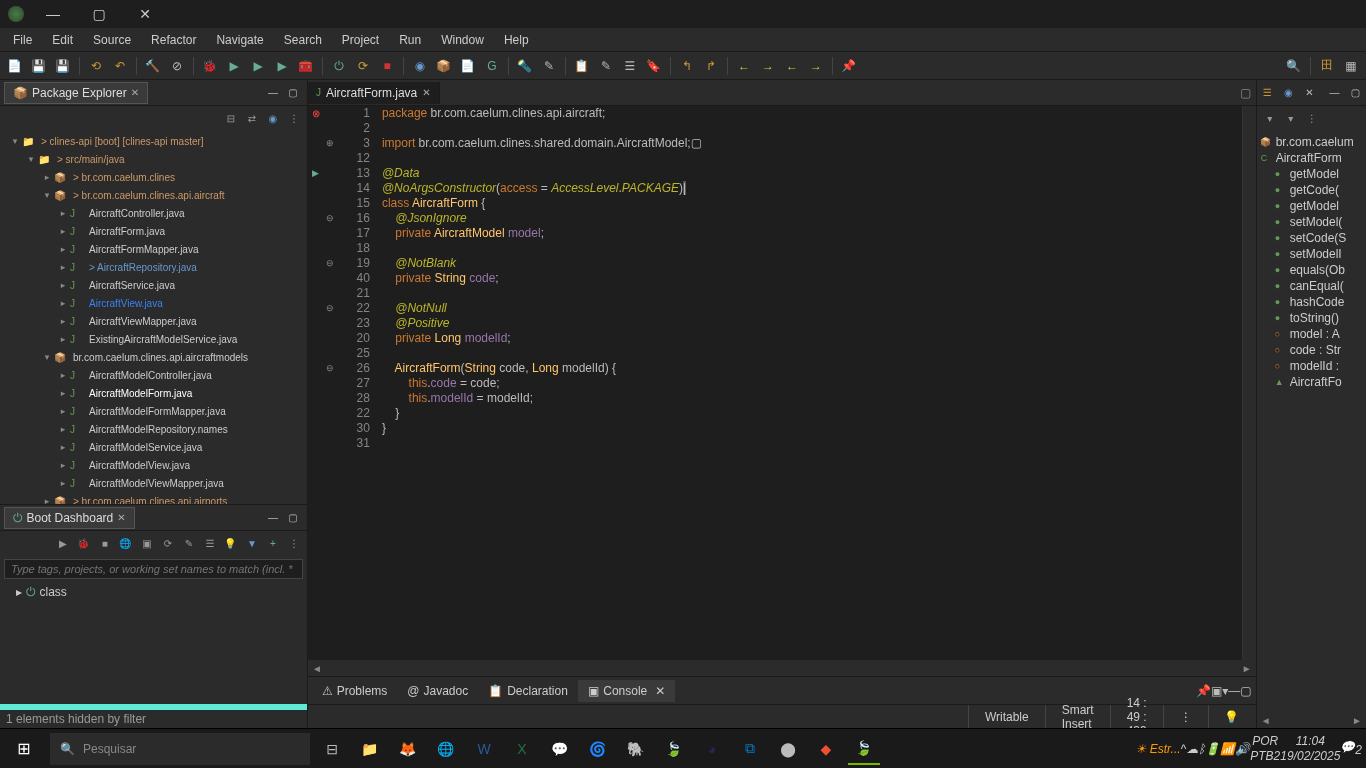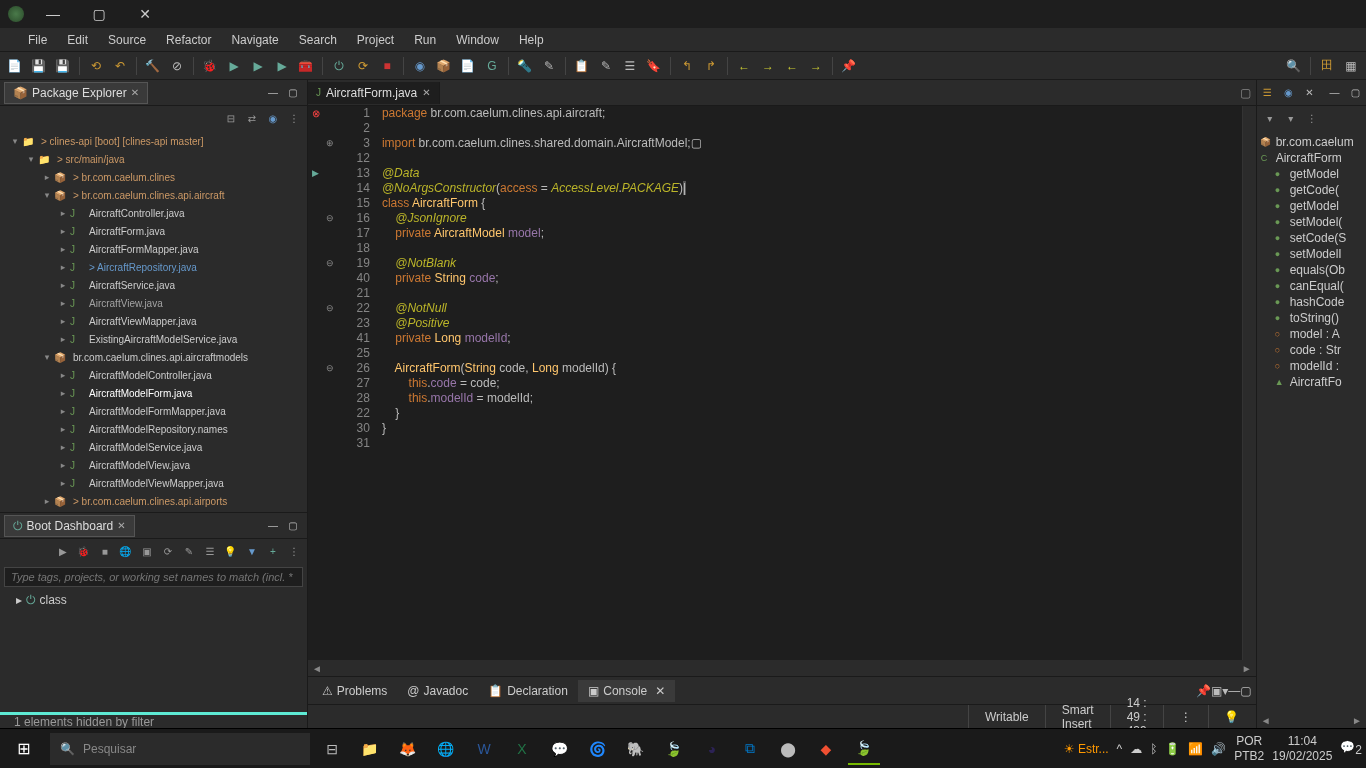--- a/index.html
+++ b/index.html
@@ -1,21 +1,21 @@
 <!DOCTYPE html>
 <html><head>
 <meta charset="utf-8">
 <style>
 * { margin: 0; padding: 0; box-sizing: border-box; font-family: "Segoe UI", Tahoma, sans-serif; font-size: 12px; }
 body { background: #2b2b2b; color: #bbbbbb; width: 1366px; height: 768px; overflow: hidden; display: flex; flex-direction: column; }
 .titlebar { background: #1e1e1e; height: 28px; display: flex; align-items: center; padding: 0 8px; color: #ccc; }
 .titlebar .icon { width: 16px; height: 16px; background: radial-gradient(circle, #4a7a4a, #2a4a2a); border-radius: 50%; margin-right: 6px; }
 .titlebar .title { flex: 1; font-size: 12px; }
 .titlebar .winbtn { width: 46px; height: 28px; display: flex; align-items: center; justify-content: center; cursor: pointer; font-size: 14px; color: #ccc; }
-.menubar { background: #2b2b2b; height: 24px; display: flex; align-items: center; padding: 0 18px; color: #ccc; border-bottom: 1px solid #1a1a1a; }
+.menubar { background: #2b2b2b; height: 24px; display: flex; align-items: center; padding: 0 3px; color: #ccc; border-bottom: 1px solid #1a1a1a; }
 .menubar span { padding: 3px 10px; cursor: pointer; }
 .toolbar { background: #2b2b2b; height: 28px; display: flex; align-items: center; padding: 0 4px; gap: 2px; border-bottom: 1px solid #1a1a1a; }
 .toolbar .tbtn { width: 22px; height: 22px; display: flex; align-items: center; justify-content: center; cursor: pointer; font-size: 12px; border-radius: 2px; }
 .toolbar .sep { width: 1px; height: 18px; background: #444; margin: 0 3px; }
 .main { flex: 1; display: flex; overflow: hidden; }
 .leftcol { width: 335px; display: flex; flex-direction: column; border-right: 1px solid #1a1a1a; background: #2b2b2b; }
 .panel-header { background: #2b2b2b; height: 26px; display: flex; align-items: center; padding: 0 4px; border-bottom: 1px solid #1a1a1a; }
 .panel-header .ptab { background: #3a3a3a; padding: 3px 8px; display: flex; align-items: center; gap: 4px; color: #ddd; border: 1px solid #555; }
 .panel-header .ptab .close { cursor: pointer; color: #aaa; font-size: 10px; }
 .panel-header .spacer { flex: 1; }
@@ -60,23 +60,23 @@
 .statusbar { height: 24px; background: #2b2b2b; display: flex; align-items: center; border-top: 1px solid #1a1a1a; color: #ccc; font-size: 11px; }
 .statusbar .cell { padding: 0 16px; border-left: 1px solid #444; height: 100%; display: flex; align-items: center; }
 .rightcol { width: 120px; background: #2b2b2b; border-left: 1px solid #1a1a1a; display: flex; flex-direction: column; overflow: hidden; }
 .outline { flex: 1; overflow: hidden; padding: 4px 0; }
 .outline .onode { display: flex; align-items: center; height: 16px; padding-left: 4px; color: #ccc; white-space: nowrap; font-size: 11px; gap: 3px; }
 .outline .oicon { width: 12px; font-size: 9px; }
 .taskbar { height: 40px; background: #1a1a1a; display: flex; align-items: center; padding: 0 4px; gap: 6px; border-top: 1px solid #000; }
 .taskbar .start { width: 40px; height: 32px; display: flex; align-items: center; justify-content: center; font-size: 16px; color: #fff; }
 .taskbar .search { flex: 0 0 260px; height: 32px; background: #2b2b2b; display: flex; align-items: center; padding: 0 10px; color: #888; gap: 8px; }
 .taskbar .tapp { width: 32px; height: 32px; display: flex; align-items: center; justify-content: center; font-size: 14px; cursor: pointer; }
-.taskbar .tray { margin-left: auto; display: flex; align-items: center; gap: 8px; color: #ccc; font-size: 10px; }
+.taskbar .tray { margin-left: auto; display: flex; align-items: center; color: #ccc; font-size: 10px; font-style: italic; }
 .taskbar .clock { text-align: center; line-height: 1.2; }
-.leftcol-bottom-status { height: 16px; display:flex; align-items:center; padding-left:14px; color:#999; font-size:11px; border-top:3px solid #5eead4;}
+.leftcol-bottom-status { height: 24px; display:flex; align-items:center; padding-left:6px; color:#999; font-size:11px; border-top:6px solid #5eead4;}
 </style>
 </head>
 <body>
 
 <div class="titlebar">
   <div class="icon"></div>
   <div class="winbtn">—</div>
   <div class="winbtn">▢</div>
   <div class="winbtn">✕</div>
 </div>
@@ -206,21 +206,21 @@
             <span class="label" style="color:#6699cc">&gt; AircraftRepository.java</span>
           </div>
           <div class="node" style="padding-left: 56px;">
             <span class="arrow">▸</span>
             <span class="ficon" style="color:#6a9955">J</span>
             <span class="label" style="color:#ccc">AircraftService.java</span>
           </div>
           <div class="node" style="padding-left: 56px;">
             <span class="arrow">▸</span>
             <span class="ficon" style="color:#6a9955">J</span>
-            <span class="label" style="color:#a3a3a3">AircraftView.java</span>
+            <span class="label" style="color:#3b82f6">AircraftView.java</span>
           </div>
           <div class="node" style="padding-left: 56px;">
             <span class="arrow">▸</span>
             <span class="ficon" style="color:#6a9955">J</span>
             <span class="label" style="color:#ccc">AircraftViewMapper.java</span>
           </div>
           <div class="node" style="padding-left: 56px;">
             <span class="arrow">▸</span>
             <span class="ficon" style="color:#6a9955">J</span>
             <span class="label" style="color:#ccc">ExistingAircraftModelService.java</span>
@@ -330,21 +330,21 @@
           <div class="ln">14</div>
           <div class="ln">15</div>
           <div class="ln"><span class="fold">⊖</span>16</div>
           <div class="ln">17</div>
           <div class="ln">18</div>
           <div class="ln"><span class="fold">⊖</span>19</div>
           <div class="ln">40</div>
           <div class="ln">21</div>
           <div class="ln"><span class="fold">⊖</span>22</div>
           <div class="ln">23</div>
-          <div class="ln">41</div>
+          <div class="ln">20</div>
           <div class="ln">25</div>
           <div class="ln"><span class="fold">⊖</span>26</div>
           <div class="ln">27</div>
           <div class="ln">28</div>
           <div class="ln">22</div>
           <div class="ln">30</div>
           <div class="ln">31</div>
         </div>
       <div class="code" id="code"><div class="cl"><span class="kw">package</span> br.com.caelum.clines.api.aircraft;</div><div class="cl"></div><div class="cl"><span class="kw">import</span> br.com.caelum.clines.shared.domain.AircraftModel;▢</div><div class="cl"></div><div class="cl"><span class="ann">@Data</span></div><div class="cl"><span class="ann">@NoArgsConstructor</span>(<span style="color:#cc7832">access</span> = <span class="ann">AccessLevel</span>.<span class="ann">PACKAGE</span>)<span style="background:#555;">|</span></div><div class="cl"><span class="kw">class</span> <span class="cls">AircraftForm</span> {</div><div class="cl">    <span class="ann">@JsonIgnore</span></div><div class="cl">    <span class="kw">private</span> <span class="cls">AircraftModel</span> <span class="id">model</span>;</div><div class="cl"></div><div class="cl">    <span class="ann">@NotBlank</span></div><div class="cl">    <span class="kw">private</span> <span class="cls">String</span> <span class="id">code</span>;</div><div class="cl"></div><div class="cl">    <span class="ann">@NotNull</span></div><div class="cl">    <span class="ann">@Positive</span></div><div class="cl">    <span class="kw">private</span> <span class="cls">Long</span> <span class="id">modelId</span>;</div><div class="cl"></div><div class="cl">    <span class="meth">AircraftForm</span>(<span class="cls">String</span> code, <span class="cls">Long</span> modelId) {</div><div class="cl">        <span class="kw">this</span>.<span class="id">code</span> = code;</div><div class="cl">        <span class="kw">this</span>.<span class="id">modelId</span> = modelId;</div><div class="cl">    }</div><div class="cl">}</div><div class="cl"></div></div>
       <div class="overview-ruler"></div>

